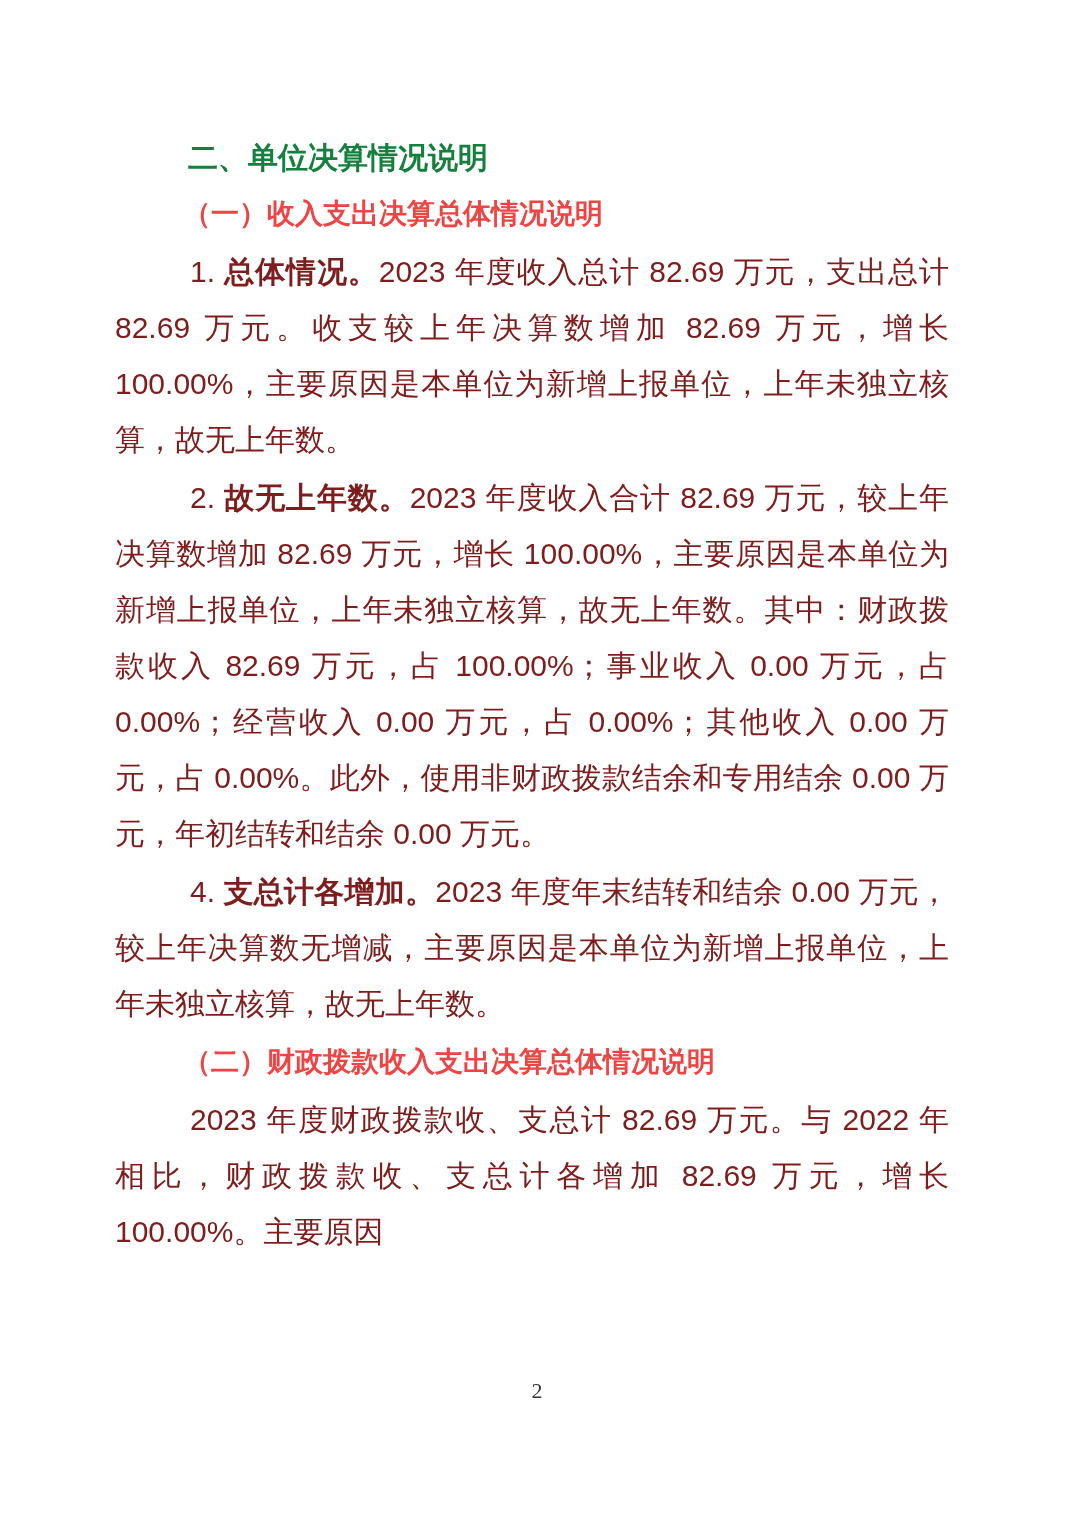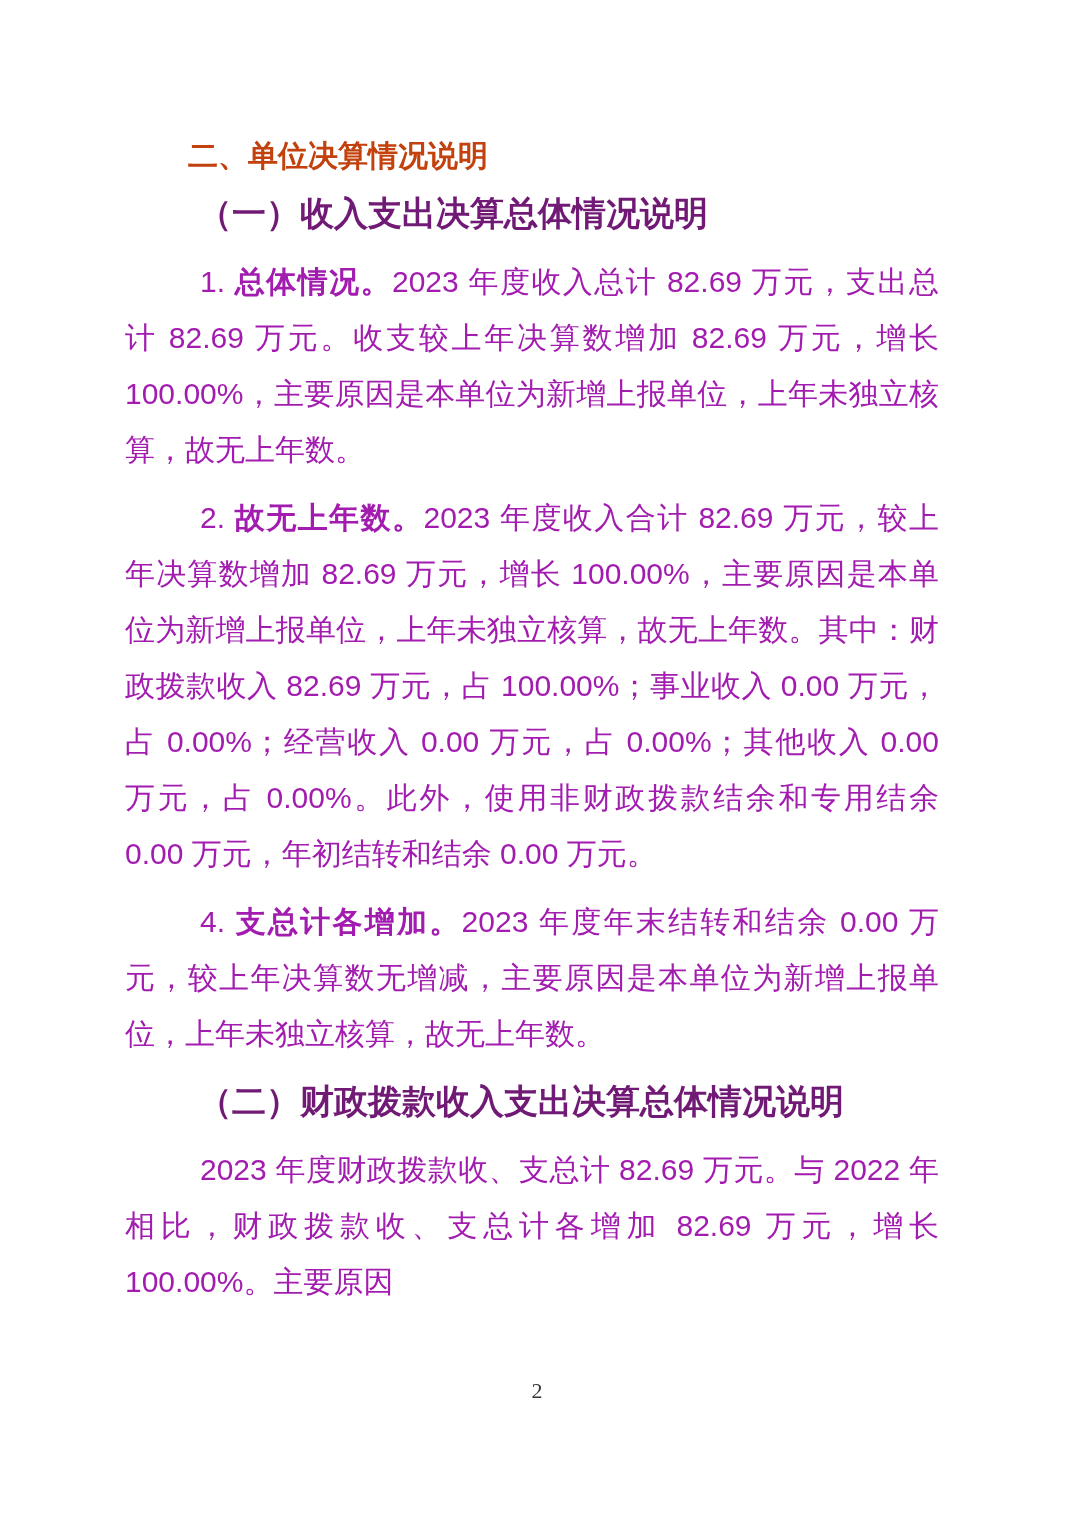--- a/index.html
+++ b/index.html
@@ -13,46 +13,46 @@
     overflow: hidden;
   }
   .page-content {
     position: absolute;
     top: 130px;
     left: 113px;
     width: 838px;
   }
   .h-main {
     margin: 0;
-    font-family: Liberation Mono, monospace;
+    font-family: Liberation Serif, serif;
     font-weight: bold;
     font-size: 30px;
     line-height: 56px;
     text-indent: 2.5em;
-    color: #c2410c;
+    color: #15803d;
   }
   .h-sub {
     margin: 0;
     font-family: "Liberation Serif", serif;
     font-weight: bold;
-    font-size: 34px;
+    font-size: 28px;
     line-height: 56px;
     text-indent: 2.5em;
-    color: #701a75;
+    color: #ef4444;
   }
   p.para {
-    margin: 12px;
+    margin: 2px;
     font-size: 30px;
     line-height: 56px;
     text-indent: 2.5em;
     text-align: justify;
     text-justify: inter-ideograph;
     
     font-family: "Liberation Sans", serif;
-    color: #a21caf;
+    color: #7f1d1d;
   }
   p.para .num {
     font-family: "Liberation Sans", sans-serif;
   }
   p.para .plabel {
     font-weight: bold;
     font-family: "Liberation Serif", serif;
   }
   .page-number {
     position: absolute;

